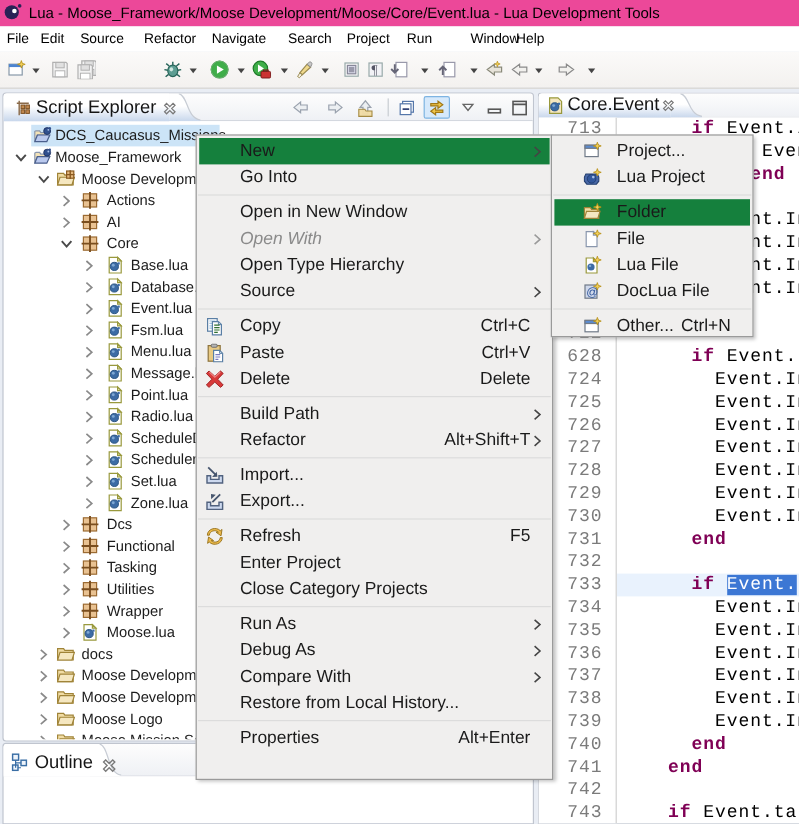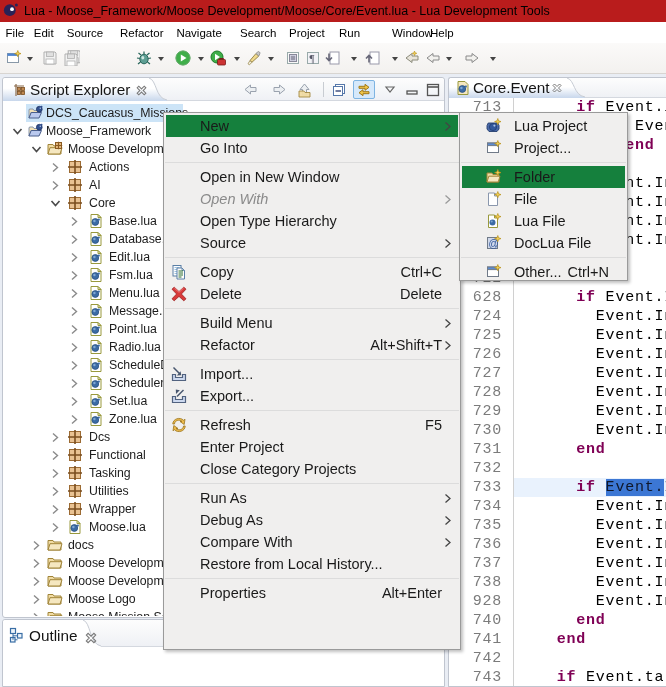--- a/index.html
+++ b/index.html
@@ -1,21 +1,21 @@
 <!DOCTYPE html>
 <html><head>
 <meta charset="utf-8">
 <style>
 * { margin:0; padding:0; box-sizing:border-box; }
 html,body { width:666px; height:687px; overflow:hidden; background:#fff;
   font-family:"Liberation Sans", sans-serif; }
 #app { position:relative; width:666px; height:687px; background:#e9edf4; overflow:hidden; }
 .abs { position:absolute; }
 
-#titlebar { position:absolute; left:0; top:0; width:666px; height:22px; background:#b91c1c; }
+#titlebar { position:absolute; left:0; top:0; width:666px; height:22px; background:#ec4899; }
 #titletext { position:absolute; left:24px; top:4px; font-size:12.5px; color:#000; white-space:nowrap; }
 
 #menubar { position:absolute; left:0; top:22px; width:666px; height:21px; background:#fff; }
 .mitem { position:absolute; top:5px; font-size:11.5px; color:#000; }
 
 #toolbar { position:absolute; left:0; top:43px; width:666px; height:31px;
   background:linear-gradient(#fbfaf9,#f3f1ef); border-bottom:1px solid #d8d5d1; }
 .tbi { position:absolute; }
 .tbarr { position:absolute; top:14px; width:0; height:0; border-left:3.5px solid transparent;
   border-right:3.5px solid transparent; border-top:4px solid #444; }
@@ -39,21 +39,21 @@
 .ticon { position:absolute; top:1px; }
 
 #ruler { position:absolute; left:0px; top:20px; width:65px; bottom:0px; background:#fff; border-right:1px solid #d0d0d0; overflow:hidden; }
 .lnum { position:absolute; right:11px; width:50px; text-align:right; font-family:"Liberation Mono",monospace;
   font-size:15px; letter-spacing:0.78px; line-height:19px; color:#7b7b7b; }
 #code { position:absolute; left:65px; top:20px; right:0; bottom:0px; overflow:hidden; }
 .cline { position:absolute; left:23.1px; white-space:pre; font-family:"Liberation Mono",monospace;
   font-size:15px; letter-spacing:0.78px; line-height:19px; color:#000; }
 .kw { color:#7f0055; font-weight:bold;font-family:Liberation Mono, monospace; }
 #curline { position:absolute; left:65px; top:399.5px; height:19px; right:0; background:#e9f2fd; }
-.sel { background:#3c77d4; color:#0f172a; }
+.sel { background:#3c77d4; color:#ffffff; }
 
 #cmenu { position:absolute; left:163px; top:112px; width:298px; height:538px;
   background:#f0efee; border:1px solid #9a9a9a; box-shadow:2px 2px 3px rgba(0,0,0,0.25); padding-top:2px; }
 #smenu { position:absolute; left:459px; top:112px; width:169px; height:169px;
   background:#f0efee; border:1px solid #9a9a9a; box-shadow:2px 2px 3px rgba(0,0,0,0.25); padding-top:2px; }
 .mrow { position:relative; height:22px; margin:0 2px; }
 .mrow.hl { background:#15803d; }
 .mtext { position:absolute; left:34px; top:2.5px; font-size:14.5px; color:#1a1a1a; white-space:nowrap; }
 .mtext.gray { color:#8a8a8a;font-style:italic; }
 .mkey { position:absolute; right:16px; top:2.5px; font-size:14.5px; color:#1a1a1a; }
@@ -325,21 +325,21 @@
           <svg class="chev" style="left:65px" width="11" height="11" viewBox="0 0 11 11">
             <path d="M3,1.5 L7.5,5.5 L3,9.5" fill="none" stroke="#8a8a8a" stroke-width="1.4"></path>
           </svg>
           <svg class="ticon" style="left:84px" width="16" height="16" viewBox="0 0 16 16">
             <path d="M3,1.5 L10,1.5 L13,4.5 L13,14.5 L3,14.5 Z" fill="#ffffff" stroke="#99993d" stroke-width="1"></path>
 <path d="M10,1.5 L10,4.5 L13,4.5 Z" fill="#eeeecc" stroke="#99993d" stroke-width="1"></path>
 <circle cx="7.3" cy="9" r="3.4" fill="#3c6ba5" stroke="#28517f" stroke-width="0.8"></circle>
 <circle cx="6.4" cy="8" r="1.2" fill="#7fa8d4"></circle>
 <rect x="10" y="5.6" width="1.8" height="1.8" fill="#3c6ba5"></rect>
           </svg>
-          <div class="tlabel" style="left:105px">Edit.lua</div>
+          <div class="tlabel" style="left:105px">Event.lua</div>
         </div>
 <div class="trow" style="top:163.5px">
           <svg class="chev" style="left:65px" width="11" height="11" viewBox="0 0 11 11">
             <path d="M3,1.5 L7.5,5.5 L3,9.5" fill="none" stroke="#8a8a8a" stroke-width="1.4"></path>
           </svg>
           <svg class="ticon" style="left:84px" width="16" height="16" viewBox="0 0 16 16">
             <path d="M3,1.5 L10,1.5 L13,4.5 L13,14.5 L3,14.5 Z" fill="#ffffff" stroke="#99993d" stroke-width="1"></path>
 <path d="M10,1.5 L10,4.5 L13,4.5 Z" fill="#eeeecc" stroke="#99993d" stroke-width="1"></path>
 <circle cx="7.3" cy="9" r="3.4" fill="#3c6ba5" stroke="#28517f" stroke-width="0.8"></circle>
 <circle cx="6.4" cy="8" r="1.2" fill="#7fa8d4"></circle>
@@ -630,21 +630,21 @@
 <div class="lnum" style="top:303.5px">729</div>
 <div class="lnum" style="top:322.5px">730</div>
 <div class="lnum" style="top:341.5px">731</div>
 <div class="lnum" style="top:360.5px">732</div>
 <div class="lnum" style="top:379.5px">733</div>
 <div class="lnum" style="top:398.5px">734</div>
 <div class="lnum" style="top:417.5px">735</div>
 <div class="lnum" style="top:436.5px">736</div>
 <div class="lnum" style="top:455.5px">737</div>
 <div class="lnum" style="top:474.5px">738</div>
-<div class="lnum" style="top:493.5px">928</div>
+<div class="lnum" style="top:493.5px">739</div>
 <div class="lnum" style="top:512.5px">740</div>
 <div class="lnum" style="top:531.5px">741</div>
 <div class="lnum" style="top:550.5px">742</div>
 <div class="lnum" style="top:569.5px">743</div>
     </div>
     <div id="code">
 <div class="cline" style="top:-0.5px">    <span class="kw">if</span> Event.initiator  Event.initiator:getCategory() == Object.Category.UNIT </div>
 <div class="cline" style="top:18.5px">          Event.IniDCSUnit = Event.initiator</div>
 <div class="cline" style="top:37.5px">         <span class="kw">end</span></div>
 <div class="cline" style="top:75.5px">      Event.IniDCSUnitName = Event.IniDCSUnit:getName()</div>
@@ -710,29 +710,40 @@
 <path d="M3.5,3.5 h5 M3.5,5.5 h5 M3.5,7.5 h5 M3.5,9.5 h5" stroke="#9ec3e2" stroke-width="1"></path>
 <path d="M6,4 L11,4 L13.5,6.5 L13.5,15 L6,15 Z" fill="#fdfdfd" stroke="#5a7fa5" stroke-width="1"></path>
 <path d="M11,4 L11,6.5 L13.5,6.5 Z" fill="#d7e6f2" stroke="#5a7fa5" stroke-width="0.8"></path>
 <path d="M7.5,7 h4.5 M7.5,9 h4.5 M7.5,11 h4.5 M7.5,13 h3" stroke="#2f6f2f" stroke-width="1"></path>
         </svg>
         <div class="mtext">Copy</div>
         <div class="mkey">Ctrl+C</div>
       </div>
 <div class="mrow">
         <svg class="micon" width="16" height="16" viewBox="0 0 16 16">
+          <rect x="2.5" y="2" width="10" height="13" fill="#e8c983" stroke="#8d733c" stroke-width="1"></rect>
+<rect x="5" y="0.8" width="5" height="2.6" rx="1" fill="#b5b5b5" stroke="#6e6e6e" stroke-width="0.8"></rect>
+<path d="M7,6 L12,6 L14.5,8.5 L14.5,15.5 L7,15.5 Z" fill="#ffffff" stroke="#5a7fa5" stroke-width="1"></path>
+<path d="M12,6 L12,8.5 L14.5,8.5 Z" fill="#d7e6f2" stroke="#5a7fa5" stroke-width="0.8"></path>
+<path d="M8.5,9.5 h4 M8.5,11.5 h4 M8.5,13.5 h2.5" stroke="#7a7ac0" stroke-width="1"></path>
+        </svg>
+        <div class="mtext">Paste</div>
+        <div class="mkey">Ctrl+V</div>
+      </div>
+<div class="mrow">
+        <svg class="micon" width="16" height="16" viewBox="0 0 16 16">
           <path d="M3.2,1.2 L8,5.6 L12.8,1.2 L15,3.2 L10.4,8 L15,12.8 L12.8,14.8 L8,10.4 L3.2,14.8 L1,12.8 L5.6,8 L1,3.2 Z" fill="#d83a3a" stroke="#9e1f1f" stroke-width="0.8"></path>
 <path d="M3.4,2 L8,6.3 L12.6,2" fill="none" stroke="#ee8181" stroke-width="1"></path>
         </svg>
         <div class="mtext">Delete</div>
         <div class="mkey">Delete</div>
       </div>
 <div class="msep"></div>
 <div class="mrow">
-        <div class="mtext">Build Menu</div>
+        <div class="mtext">Build Path</div>
         <svg class="msub" width="11" height="11" viewBox="0 0 11 11">
           <path d="M3.5,1.5 L8,5.5 L3.5,9.5" fill="none" stroke="#444" stroke-width="1.3"></path>
         </svg>
       </div>
 <div class="mrow">
         <div class="mtext">Refactor</div>
         <div class="mkey">Alt+Shift+T</div>
         <svg class="msub" width="11" height="11" viewBox="0 0 11 11">
           <path d="M3.5,1.5 L8,5.5 L3.5,9.5" fill="none" stroke="#444" stroke-width="1.3"></path>
         </svg>
@@ -791,38 +802,38 @@
 <div class="mrow">
         <div class="mtext">Restore from Local History...</div>
       </div>
 <div class="msep"></div>
 <div class="mrow">
         <div class="mtext">Properties</div>
         <div class="mkey">Alt+Enter</div>
       </div>
   </div>
   <div id="smenu">
+<div class="mrow">
+        <svg class="smicon" width="16" height="16" viewBox="0 0 16 16">
+          <rect x="1.5" y="3" width="11" height="9.5" fill="#fff" stroke="#707a88" stroke-width="1"></rect>
+<rect x="1.5" y="3" width="11" height="2.6" fill="#5b8bd0" stroke="#707a88" stroke-width="1"></rect>
+          <path d="M11.8,0.5 L12.6,2.8 L15,3.6 L12.6,4.4 L11.8,6.7 L11,4.4 L8.6,3.6 L11,2.8 Z" fill="#f2d05a" stroke="#b89018" stroke-width="0.7"></path>
+        </svg>
+        <div class="smtext">Project...</div>
+      </div>
 <div class="mrow">
         <svg class="smicon" width="16" height="16" viewBox="0 0 16 16">
           <path d="M2.2,5 L11.8,5 L13,7.5 L13,11 L11,13.5 L3,13.5 L1,11 L1,7.5 Z" fill="#4a69a8" stroke="#25406f" stroke-width="0.9"></path>
 <circle cx="7" cy="9" r="3.6" fill="#33589c" stroke="#1e3a6e" stroke-width="0.7"></circle>
 <circle cx="9.6" cy="6.2" r="1.3" fill="#2c4b85"></circle>
 <circle cx="8.4" cy="7.6" r="1.1" fill="#a9c0e8"></circle>
           <path d="M11.8,0.5 L12.6,2.8 L15,3.6 L12.6,4.4 L11.8,6.7 L11,4.4 L8.6,3.6 L11,2.8 Z" fill="#f2d05a" stroke="#b89018" stroke-width="0.7"></path>
         </svg>
         <div class="smtext">Lua Project</div>
       </div>
-<div class="mrow">
-        <svg class="smicon" width="16" height="16" viewBox="0 0 16 16">
-          <rect x="1.5" y="3" width="11" height="9.5" fill="#fff" stroke="#707a88" stroke-width="1"></rect>
-<rect x="1.5" y="3" width="11" height="2.6" fill="#5b8bd0" stroke="#707a88" stroke-width="1"></rect>
-          <path d="M11.8,0.5 L12.6,2.8 L15,3.6 L12.6,4.4 L11.8,6.7 L11,4.4 L8.6,3.6 L11,2.8 Z" fill="#f2d05a" stroke="#b89018" stroke-width="0.7"></path>
-        </svg>
-        <div class="smtext">Project...</div>
-      </div>
 <div class="msep"></div>
 <div class="mrow hl">
         <svg class="smicon" width="16" height="16" viewBox="0 0 16 16">
           <path d="M1,4 L6,4 L7,5.5 L13,5.5 L13,13 L1,13 Z" fill="#f1dca4" stroke="#a08438" stroke-width="1"></path>
 <path d="M1,13 L2.8,7.2 L14,7.2 L12.2,13 Z" fill="#f5e7c0" stroke="#a08438" stroke-width="1"></path>
           <path d="M11.8,0.5 L12.6,2.8 L15,3.6 L12.6,4.4 L11.8,6.7 L11,4.4 L8.6,3.6 L11,2.8 Z" fill="#f2d05a" stroke="#b89018" stroke-width="0.7"></path>
         </svg>
         <div class="smtext">Folder</div>
       </div>
 <div class="mrow">

